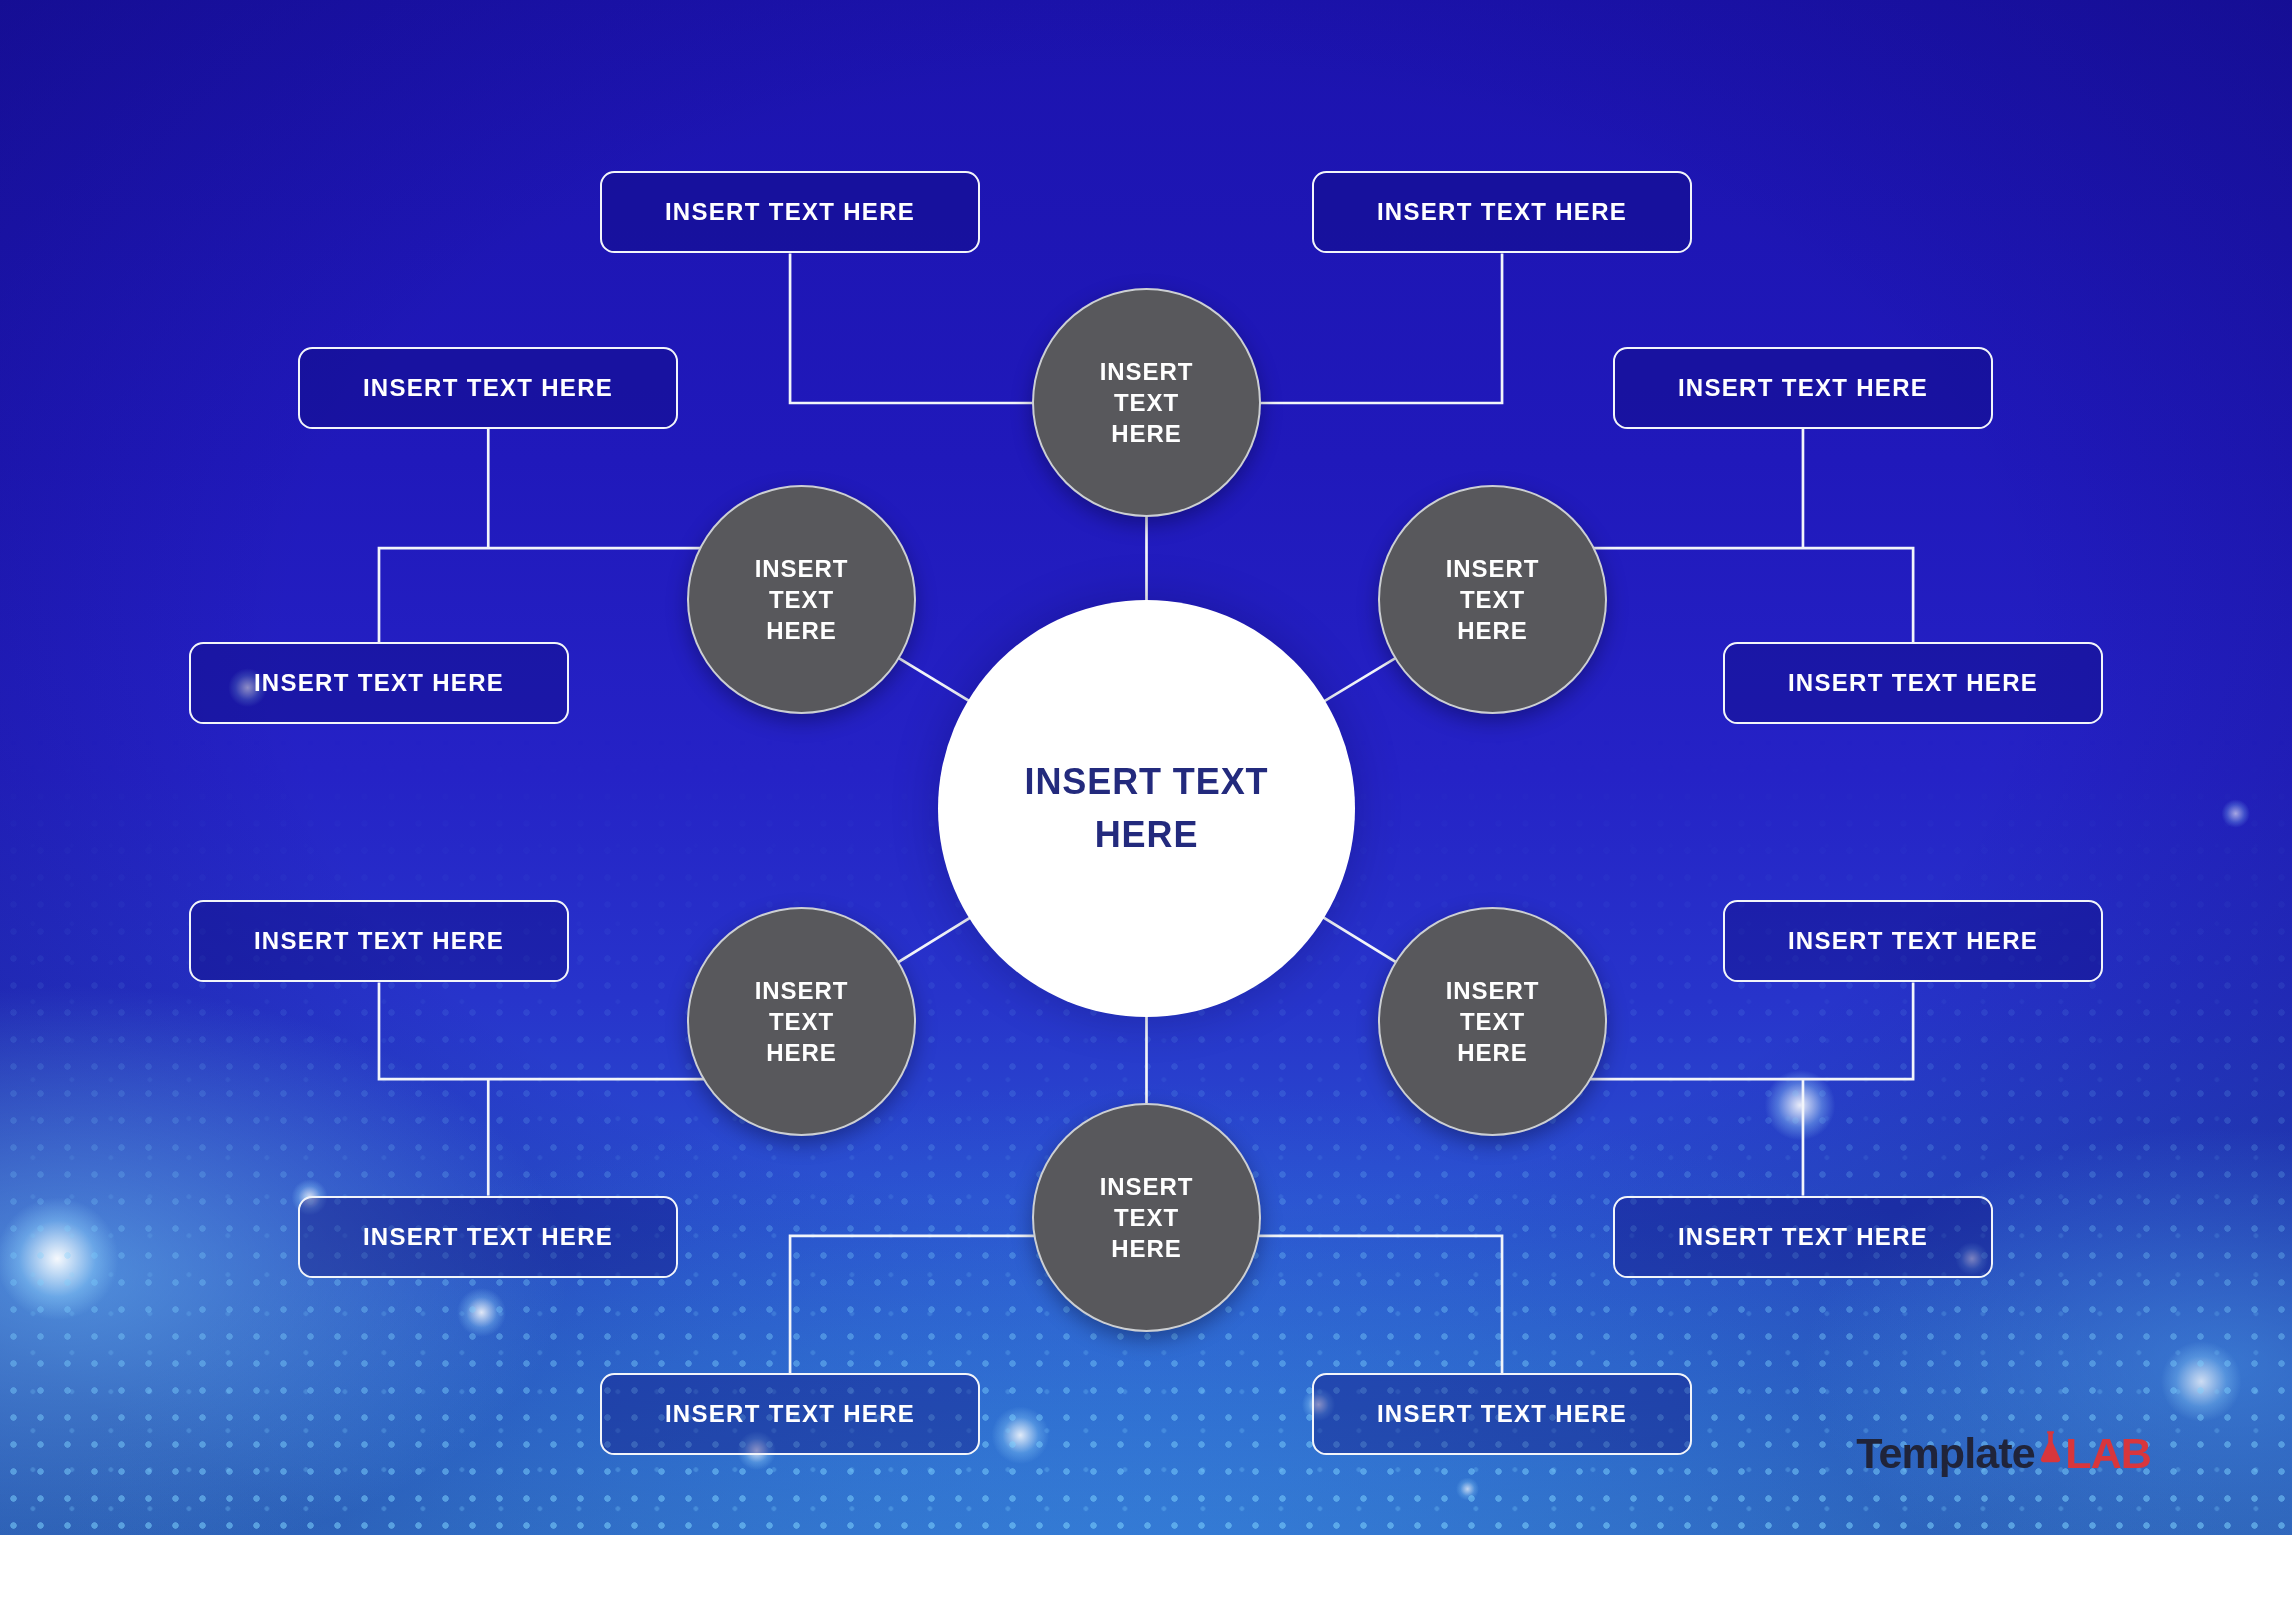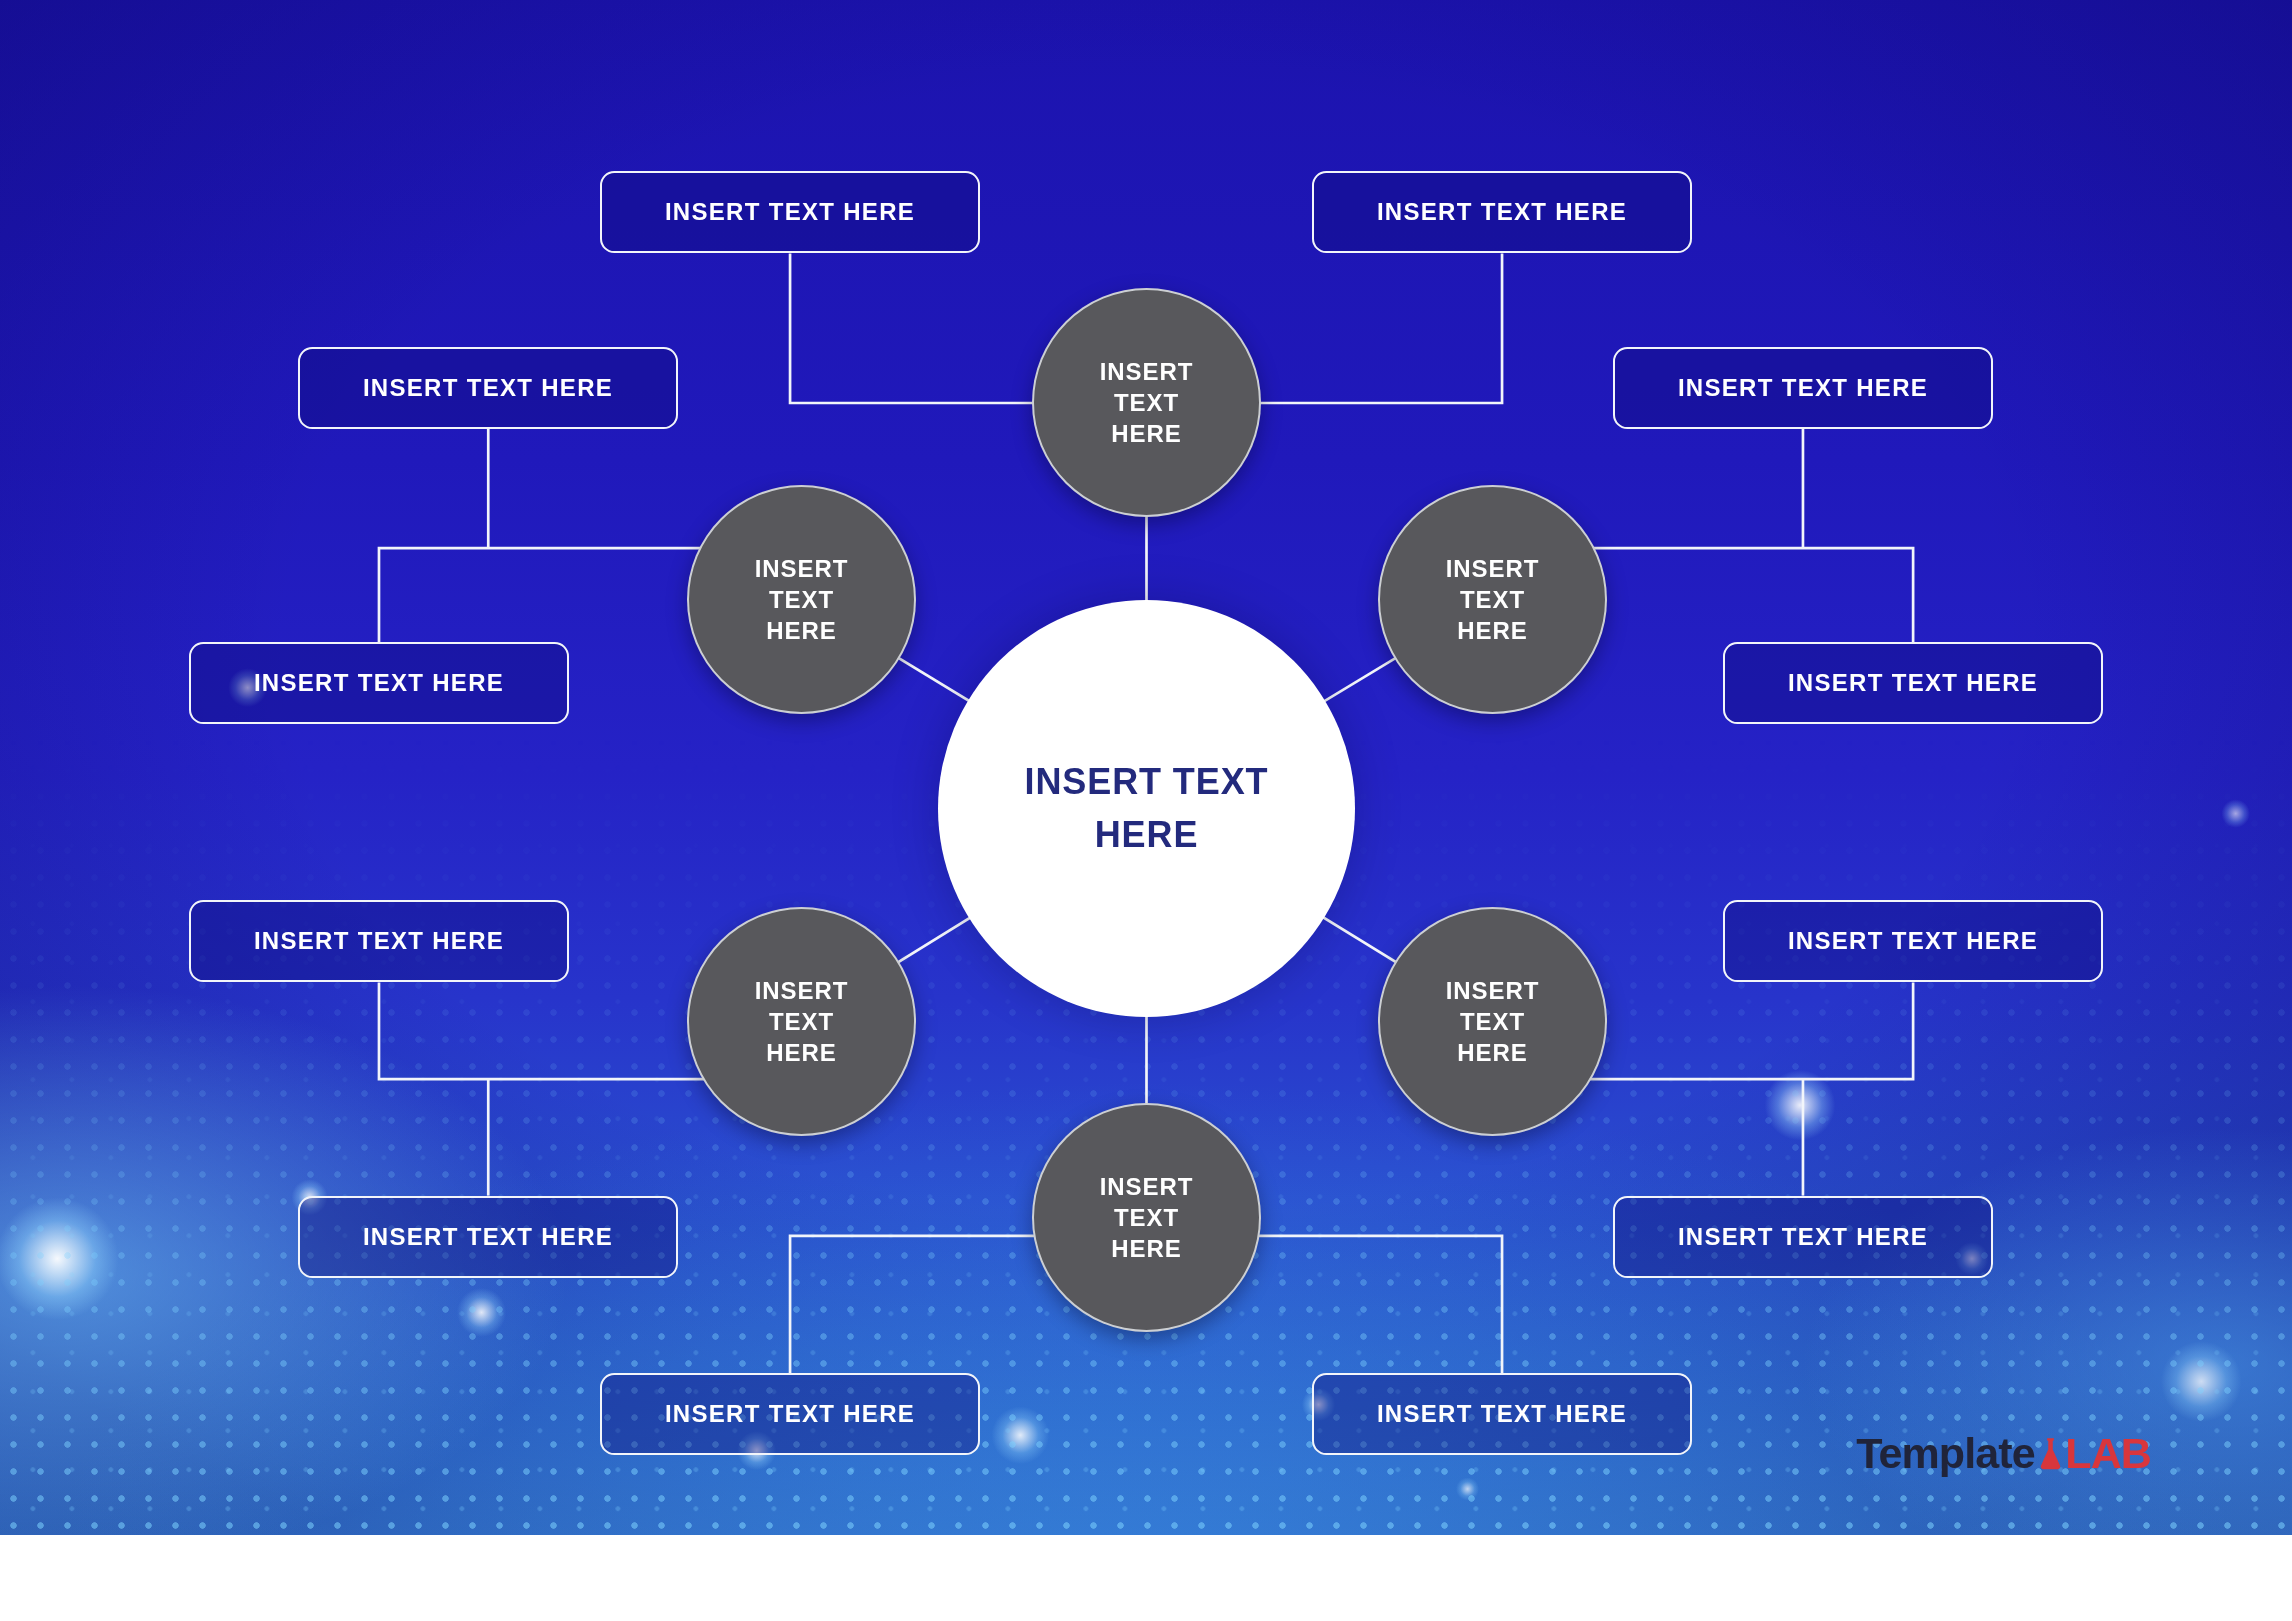--- a/index.html
+++ b/index.html
@@ -93,21 +93,21 @@
     display:flex;align-items:center;justify-content:center;text-align:center;
   }
   .center-label{
     display:block;width:287px;
     color:var(--center-text,#232a7d);font-size:36px;font-weight:700;
     letter-spacing:0.9px;line-height:1.45;
   }
 
   .logo{
     position:absolute;z-index:5;right:142px;top:1429px;
-    display:flex;align-items:center;font-weight:700;font-size:43px;letter-spacing:-0.9px;
+    display:flex;align-items:flex-start;font-weight:700;font-size:43px;letter-spacing:-0.9px;
   }
   .logo-template{color:var(--logo-dark,#20243a);}
   .logo-lab{color:var(--logo-red,#d8363c);margin-left:0;}
   .flask{width:27px;height:36px;margin:0 0.9px 0 2.7px;}
   .flask path{fill:var(--logo-red,#d8363c);}
 </style>
 </head>
 <body>
 
 <div class="stage">

